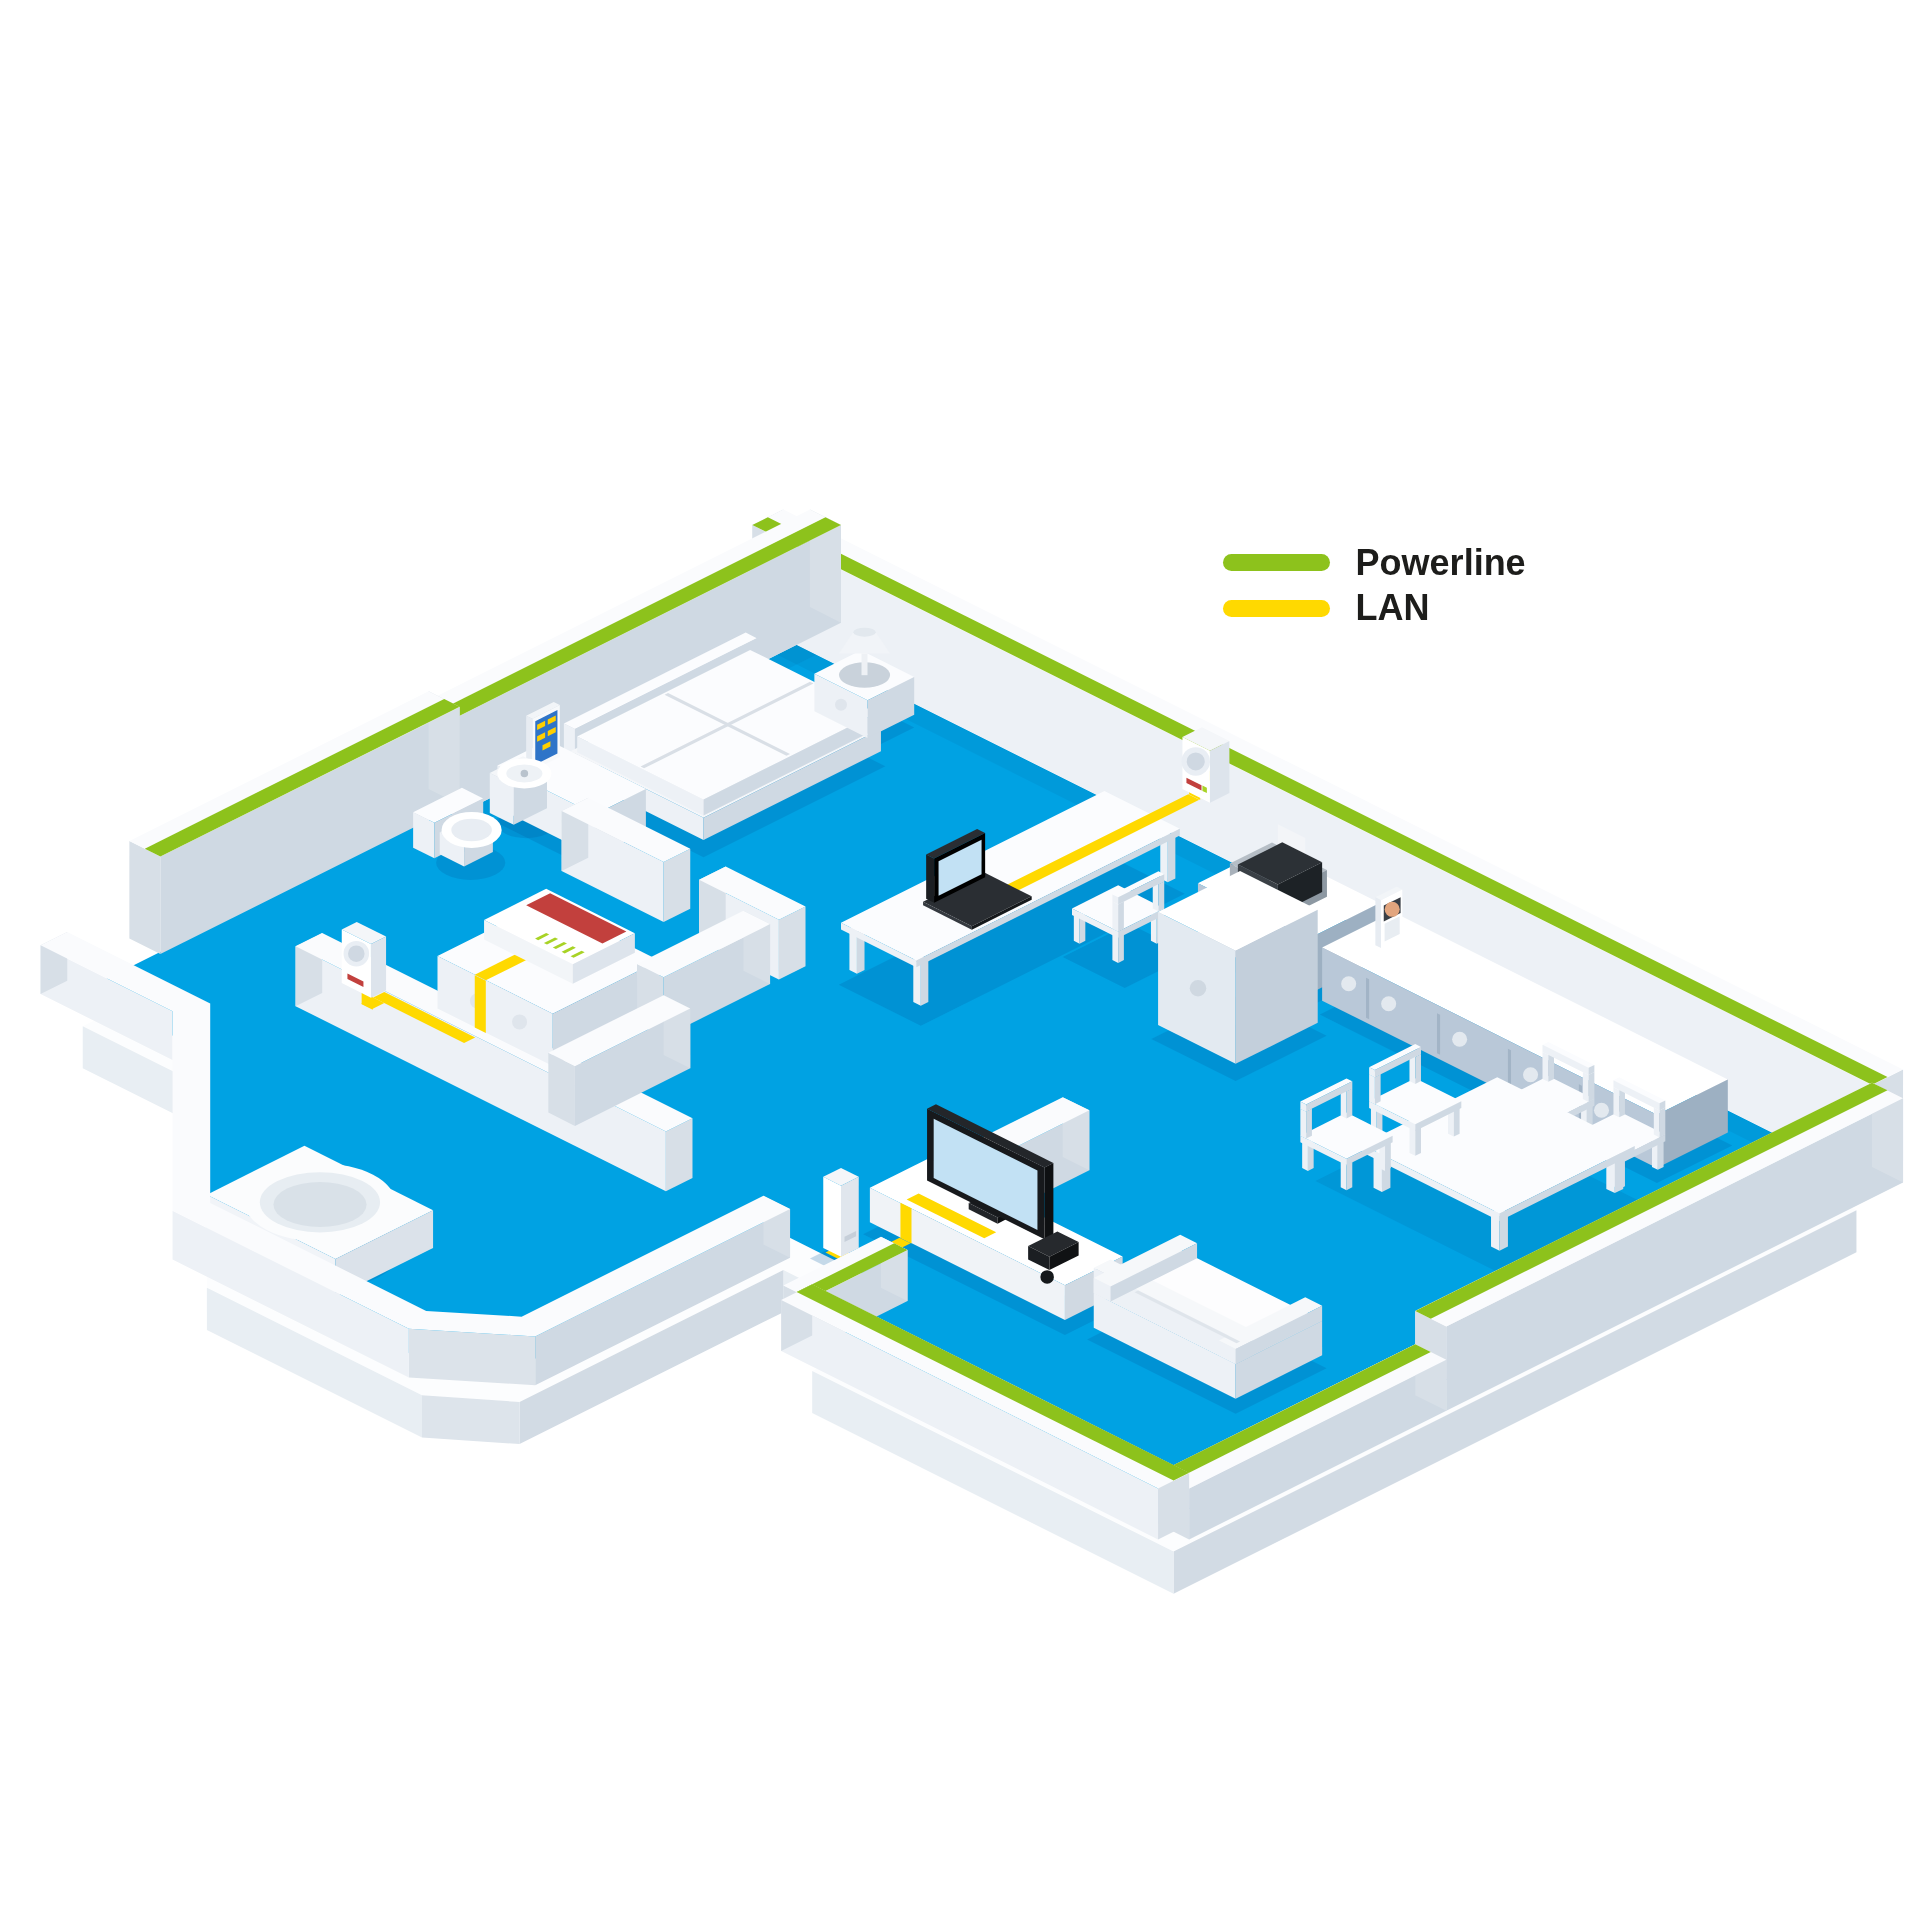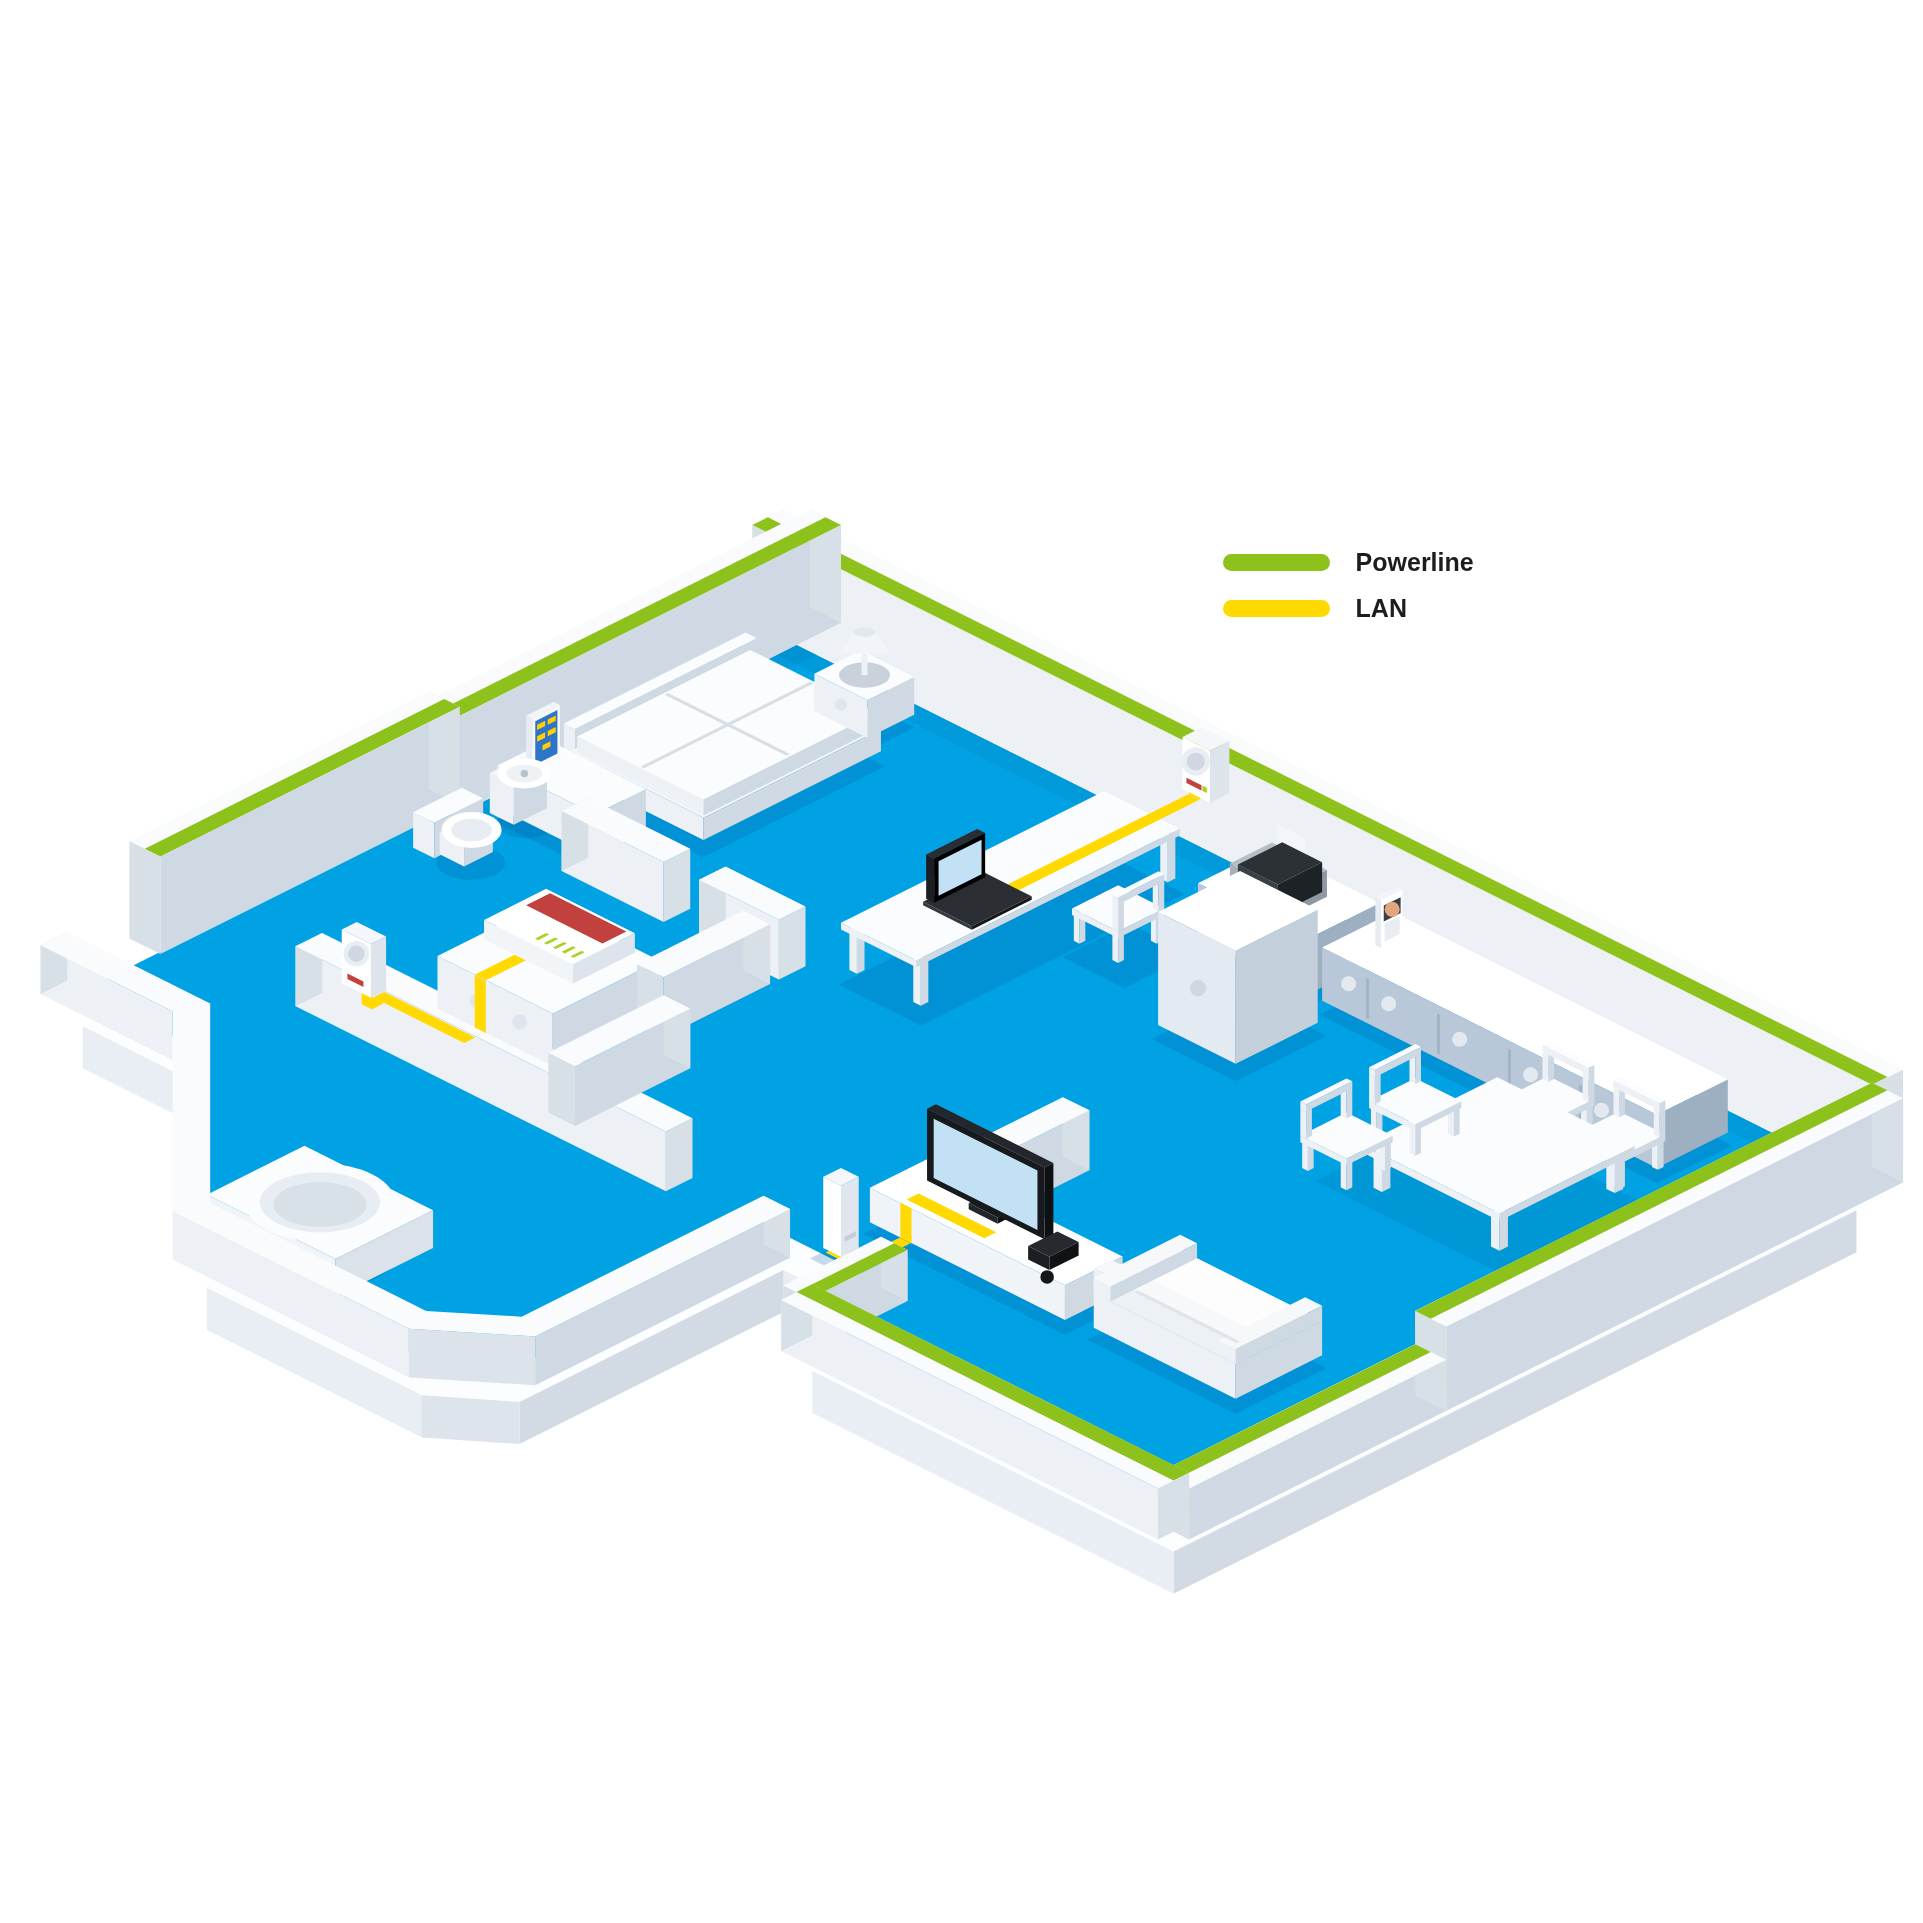--- a/index.html
+++ b/index.html
@@ -2,21 +2,21 @@
 <html style="font-size:12px"><head>
 <meta charset="utf-8">
 <style>
   html,body{margin:0;padding:0;background:#ffffff;}
   #stage{position:relative;width:1924px;height:1924px;background:#ffffff;overflow:hidden;
          font-family:"Liberation Sans", sans-serif;}
   #scene{position:absolute;left:0;top:0;}
   .legend{position:absolute;left:1223px;top:543px;display:flex;flex-direction:column;gap:6.8px;}
   .legend-row{display:flex;align-items:center;height:39px;}
   .legend-bar{display:inline-block;width:107px;height:17.3px;border-radius:9px;}
-  .legend-label{margin-left:25.6px;font-size:25px;font-weight:700;color:#1d1d1b;letter-spacing:0px;}
+  .legend-label{margin-left:25.6px;font-size:36px;font-weight:700;color:#1d1d1b;letter-spacing:0px;}
 </style>
 </head>
 <body>
 
 <div id="stage">
   <svg id="scene" width="1924" height="1924" viewBox="0 0 2560 2560">
       <g>
         <polygon points="1060,905.2 2470.1,1610.2 1561.5,2064.5 1080.7,1824.1 1195.7,1766.6 1042.3,1689.9 691.3,1865.4 561.5,1856.5 275.3,1713.5 275.3,1448 110.1,1365.4 599.8,1120.5 614.6,1127.9" fill="#fcfdfe"></polygon>
         <polygon points="2470.1,1610.2 1561.5,2064.5 1561.5,2120.6 2470.1,1666.3" fill="#d2dbe4"></polygon>
         <polygon points="1561.5,2064.5 1080.7,1824.1 1080.7,1880.1 1561.5,2120.6" fill="#e8eef3"></polygon>

